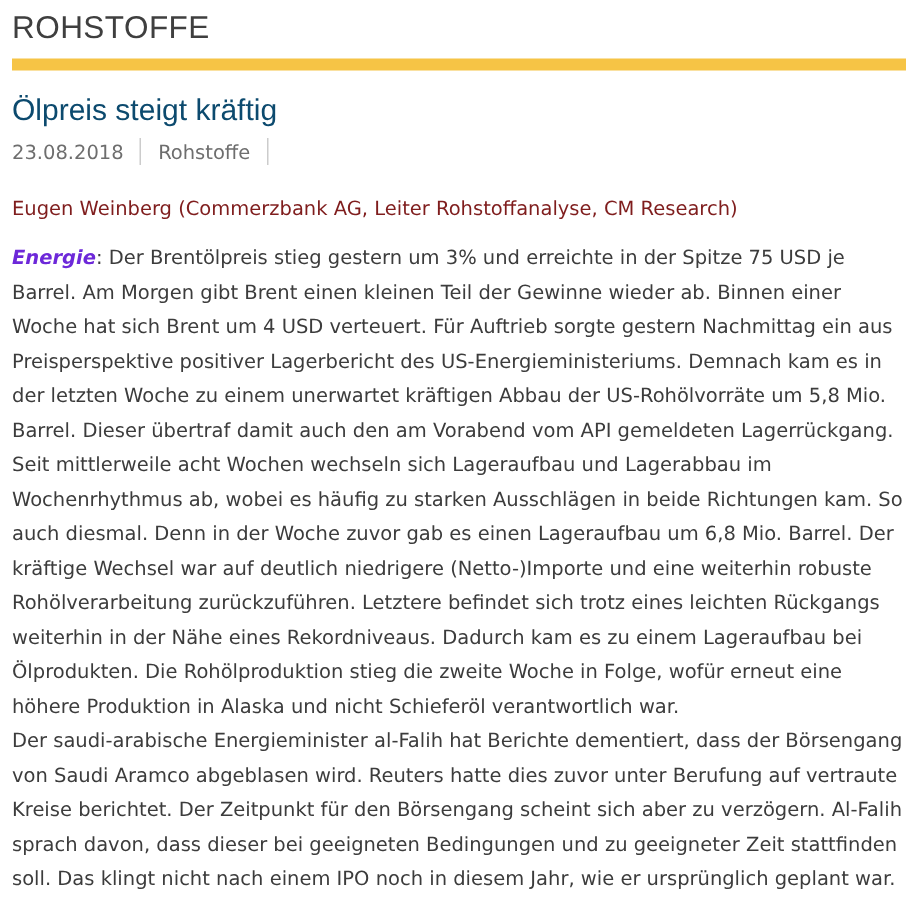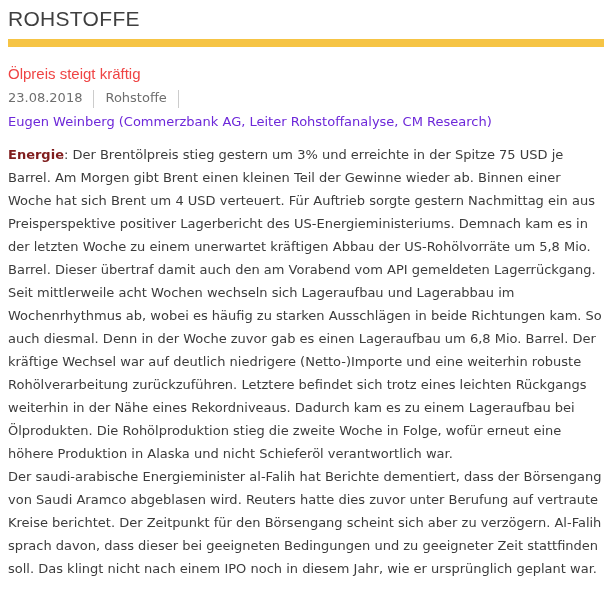--- a/index.html
+++ b/index.html
@@ -28,65 +28,66 @@
   }
   .accent-bar {
     height: 8px;
     width: 596px;
     background: #f6c445;
     margin-top: 7px;
   }
   
   .article-title {
     font-family: "Liberation Sans", sans-serif;
-    font-size: 15px;
+    font-size: 20px;
     font-weight: 400;
-    color: #ef4444;
+    color: #0c4a6e;
     margin: 15px 0 4px 0;
     line-height: 24px;
   }
   .meta-row {
     display: flex;
-    align-items: flex-start;
+    align-items: flex-end;
     font-size: 13px;
     color: #6e6e6e;
     height: 20px;
   }
   .meta-sep {
     display: inline-block;
     width: 1px;
     height: 18px;
     background: #cccccc;
     margin: 0 11px;
   }
   .category-link {
     color: #6e6e6e;
     text-decoration: none;
     cursor: pointer;
   }
   .author-row {
     font-size: 13px;
-    color: #6d28d9;
+    color: #7f1d1d;
     line-height: 20px;
-    margin-top: 2px;
+    margin-top: 20px;
   }
   
   .article-body {
     margin-top: 11px;
     font-size: 13px;
     line-height: 23px;
     color: #3c3c3c;
     width: 596px;
   }
   .article-body p {
     margin: 0;
   }
   .topic-label {
     font-weight: bold;
-    color: #7f1d1d;
+    color: #6d28d9;
+    font-style: italic;
   }
 </style>
 </head>
 <body>
 
 <div class="page">
 
   <header>
     <h1 class="section-title">ROHSTOFFE</h1>
     <div class="accent-bar"></div>

